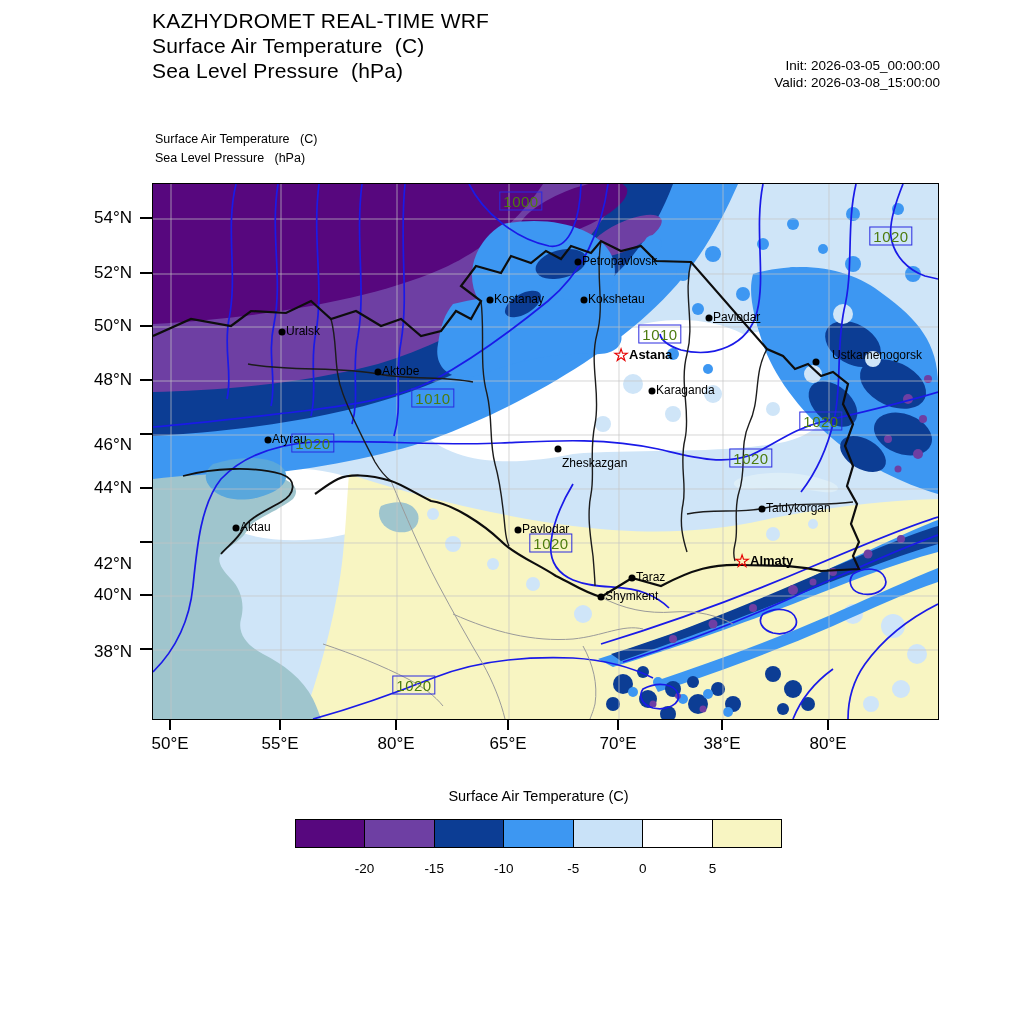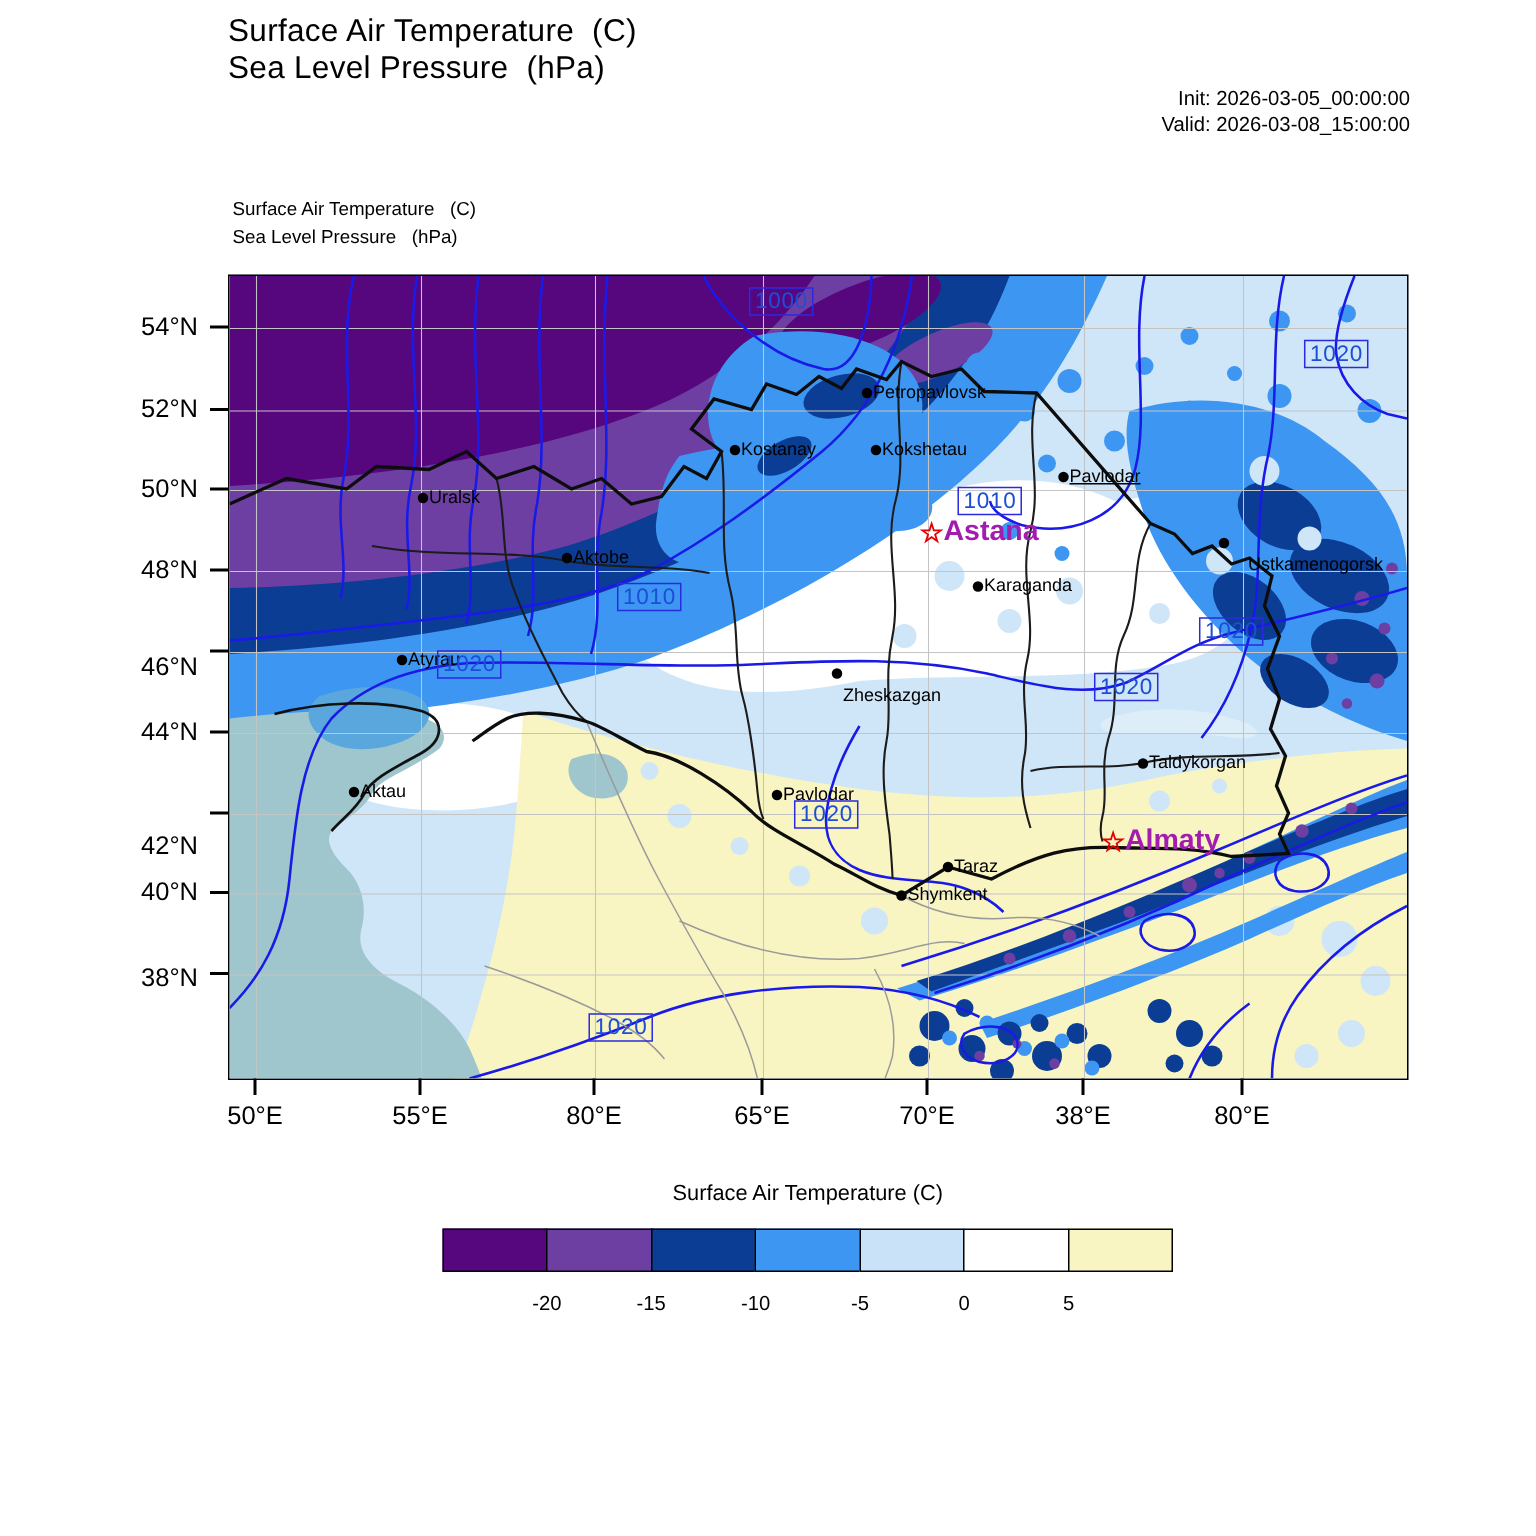--- a/index.html
+++ b/index.html
@@ -36,43 +36,44 @@
   .s-iso{stroke:#1a1ae8;stroke-width:1.7;fill:none;}
   .s-gray{stroke:#9a9a9a;stroke-width:1;fill:none;}
   .s-black1{stroke:#1c1c1c;stroke-width:1.4;fill:none;}
   .s-black2{stroke:#0d0d0d;stroke-width:2.2;fill:none;}
   .s-coast{stroke:#111;stroke-width:1.8;fill:none;}
 
   
   .city-dot{width:7px;height:7px;border-radius:50%;background:#000;transform:translate(-50%,-50%);}
   .city-label{font-size:12px;line-height:12px;color:#000;white-space:nowrap;}
   .capital-star{color:#e60000;font-size:18px;line-height:18px;font-weight:bold;transform:translate(-50%,-55%);}
-  .capital-label{font-size:19px;font-weight:bold;line-height:13px;color:#a21caf;white-space:nowrap;}
+  .capital-label{font-size:13px;font-weight:bold;line-height:13px;color:#000000;white-space:nowrap;}
   .pressure-label{
-    transform:translate(-50%,-50%);border:1.3px solid #2a2ae0;color:#1d4ed8;
+    transform:translate(-50%,-50%);border:1.3px solid #2a2ae0;color:#4d7c0f;
     font-size:15px;line-height:17px;padding:0 3px;letter-spacing:.5px;white-space:nowrap;
   }
 
   
   .lat-label{width:62px;text-align:right;font-size:17px;line-height:20px;}
   .lon-label{width:70px;text-align:center;font-size:17px;line-height:20px;}
   .lat-tick{height:2px;background:#000;width:12px;}
   .lon-tick{width:2px;background:#000;height:11px;}
 
   
   #cb-title{left:295px;top:788px;width:487px;text-align:center;font-size:14.5px;}
   #colorbar{left:295px;top:819px;width:487px;height:29px;display:flex;}
   .cb-cell{flex:1 1 auto;border:1px solid #000;margin-left:-1px;}
   .cb-cell:first-child{margin-left:0;}
   .cb-tick{width:44px;text-align:center;font-size:13.5px;top:861px;}
 </style>
 </head>
 <body>
 
 <div class="abs" id="title-block">
+  <div class="pre">KAZHYDROMET REAL-TIME WRF</div>
   <div class="pre">Surface Air Temperature  (C)</div>
   <div class="pre">Sea Level Pressure  (hPa)</div>
 </div>
 <div class="abs" id="init-block">
   <div class="pre">Init: 2026-03-05_00:00:00</div>
   <div class="pre">Valid: 2026-03-08_15:00:00</div>
 </div>
 
 <div class="abs" id="map-subtitle">
   <div class="pre">Surface Air Temperature   (C)</div>
@@ -297,21 +298,21 @@
       <div class="city-label abs" style="left: 560px; top: 127px; text-decoration: underline;">Pavlodar</div>
       <div class="city-dot abs" style="left: 499px; top: 207px;"></div>
       <div class="city-label abs" style="left: 503px; top: 200px;">Karaganda</div>
       <div class="city-dot abs" style="left: 405px; top: 265px;"></div>
       <div class="city-label abs" style="left: 409px; top: 273px;">Zheskazgan</div>
       <div class="city-dot abs" style="left: 129px; top: 148px;"></div>
       <div class="city-label abs" style="left: 133px; top: 141px;">Uralsk</div>
       <div class="city-dot abs" style="left: 225px; top: 188px;"></div>
       <div class="city-label abs" style="left: 229px; top: 181px;">Aktobe</div>
       <div class="city-dot abs" style="left: 663px; top: 178px;"></div>
-      <div class="city-label abs" style="left: 667px; top: 186px; padding-left: 12px;">Ustkamenogorsk</div>
+      <div class="city-label abs" style="left: 667px; top: 165px; padding-left: 12px;">Ustkamenogorsk</div>
       <div class="city-dot abs" style="left: 115px; top: 256px;"></div>
       <div class="city-label abs" style="left: 119px; top: 249px;">Atyrau</div>
       <div class="city-dot abs" style="left: 83px; top: 344px;"></div>
       <div class="city-label abs" style="left: 87px; top: 337px;">Aktau</div>
       <div class="city-dot abs" style="left: 365px; top: 346px;"></div>
       <div class="city-label abs" style="left: 369px; top: 339px;">Pavlodar</div>
       <div class="city-dot abs" style="left: 609px; top: 325px;"></div>
       <div class="city-label abs" style="left: 613px; top: 318px;">Taldykorgan</div>
       <div class="city-dot abs" style="left: 479px; top: 394px;"></div>
       <div class="city-label abs" style="left: 483px; top: 387px;">Taraz</div>

